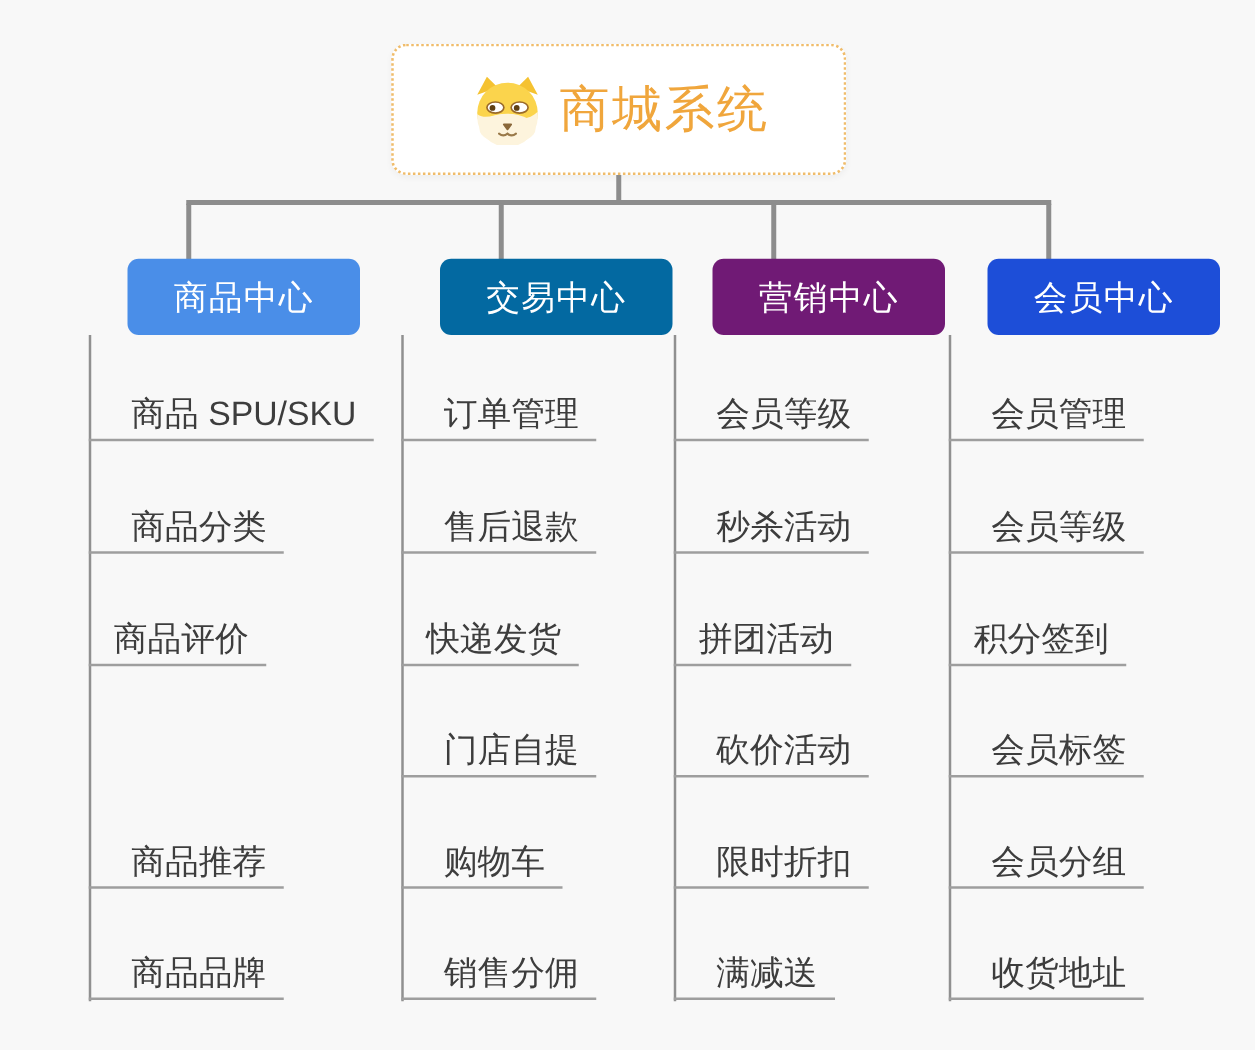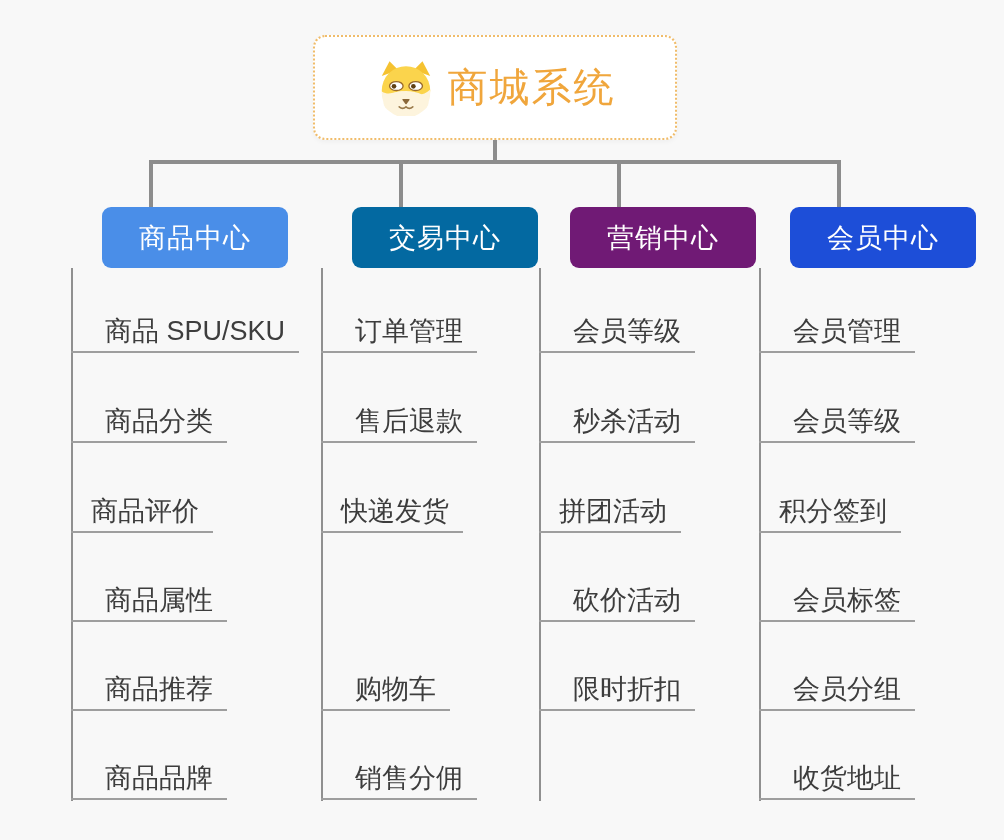--- a/index.html
+++ b/index.html
@@ -78,43 +78,44 @@
   <div class="conn conn-drop drop-2"></div>
   <div class="conn conn-drop drop-3"></div>
   <div class="conn conn-drop drop-4"></div>
 
   <div class="col col-1">
     <div class="branch-box" style="background: rgb(74, 142, 232);">商品中心</div>
     <div class="spine"></div>
     <div class="leaf r1">商品 SPU/SKU</div>
     <div class="leaf r2">商品分类</div>
     <div class="leaf r3">商品评价</div>
-    <div class="leaf r4">商品属性</div>
     <div class="leaf r5">商品推荐</div>
     <div class="leaf r6">商品品牌</div>
   </div>
 
   <div class="col col-2">
     <div class="branch-box" style="background: #0369a1;">交易中心</div>
     <div class="spine"></div>
     <div class="leaf r1">订单管理</div>
     <div class="leaf r2">售后退款</div>
     <div class="leaf r3">快递发货</div>
+    <div class="leaf r4">门店自提</div>
     <div class="leaf r5">购物车</div>
     <div class="leaf r6">销售分佣</div>
   </div>
 
   <div class="col col-3">
     <div class="branch-box" style="background: #701a75;">营销中心</div>
     <div class="spine"></div>
     <div class="leaf r1">会员等级</div>
     <div class="leaf r2">秒杀活动</div>
     <div class="leaf r3">拼团活动</div>
     <div class="leaf r4">砍价活动</div>
     <div class="leaf r5">限时折扣</div>
+    <div class="leaf r6">满减送</div>
   </div>
 
   <div class="col col-4">
     <div class="branch-box" style="background: #1d4ed8;">会员中心</div>
     <div class="spine"></div>
     <div class="leaf r1">会员管理</div>
     <div class="leaf r2">会员等级</div>
     <div class="leaf r3">积分签到</div>
     <div class="leaf r4">会员标签</div>
     <div class="leaf r6">收货地址</div>

